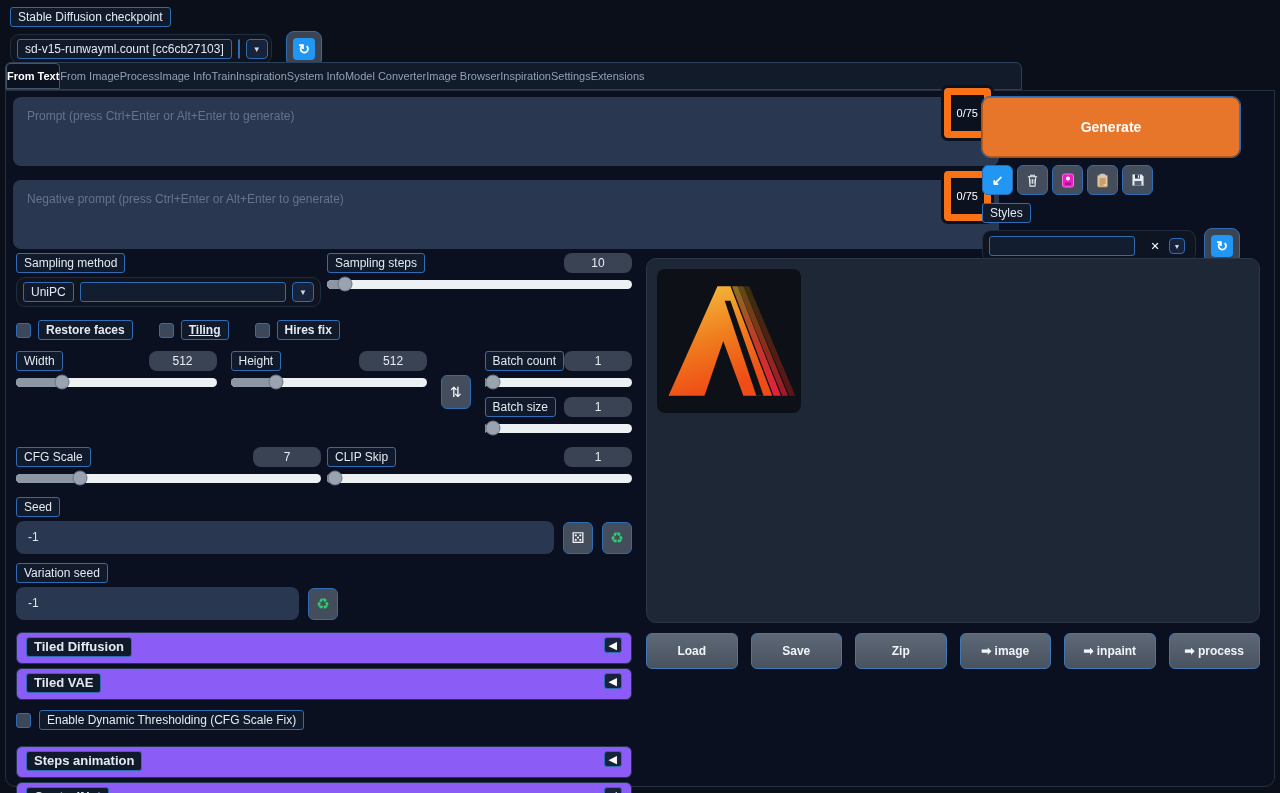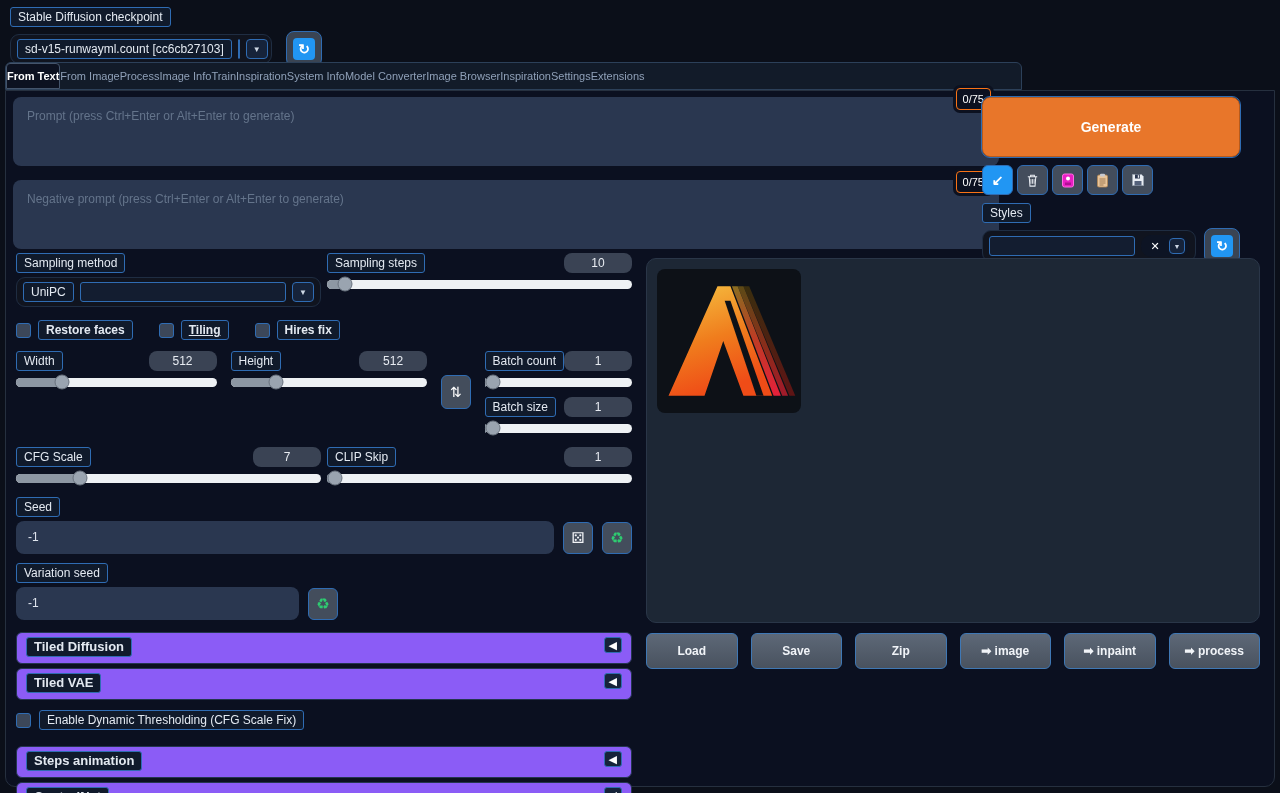--- a/index.html
+++ b/index.html
@@ -31,22 +31,22 @@
 
   
   .panel { position:absolute; left:5px; top:90px; width:1270px; height:697px;
     background:#0b1020; border:1px solid #26303f; border-radius:0 0 10px 10px; }
 
   .prompts { position:absolute; left:7px; top:6px; width:986px; }
   .ta-wrap { position:relative; margin-bottom:10px; }
   textarea { width:100%; height:69px; background:#2a3750; border:none; border-radius:8px;
     resize:none; padding:12px 14px; font-size:12px; color:#dfe5ee; font-family:"Liberation Sans",sans-serif; }
   textarea::placeholder { color:#64748b; }
-  .counter { position:absolute; top:-9px; right:8px; background:#0c1120; border:1px solid #f97316;
-    border-radius:4px; padding:4px 6px; font-size:11px; color:#fff; box-shadow:0 0 0 3px #0c1120; }
+  .counter { position:absolute; top:-9px; right:8px; background:#0c1120; border:7px solid #f97316;
+    border-radius:4px; padding:12px 6px; font-size:11px; color:#fff; box-shadow:0 0 0 3px #0c1120; }
 
   
   .gencol { position:absolute; left:976px; top:6px; width:258px; }
   .generate-btn { width:100%; height:60px; background:#e8762a; border:1px solid #b65a1c;
     outline:1px solid #2f6cb3; border-radius:8px; color:#fff; font-weight:bold; font-size:14px;
     display:flex; align-items:center; justify-content:center; cursor:pointer; }
   .qrow { display:flex; gap:4px; margin-top:8px; }
   .qbtn { width:31px; height:30px; border-radius:6px; background:#434d5c; border:1px solid #2f6cb3;
     display:flex; align-items:center; justify-content:center; cursor:pointer; }
   .qbtn.primary { background:#2196f3; color:#fff; font-weight:bold; font-size:14px; }

